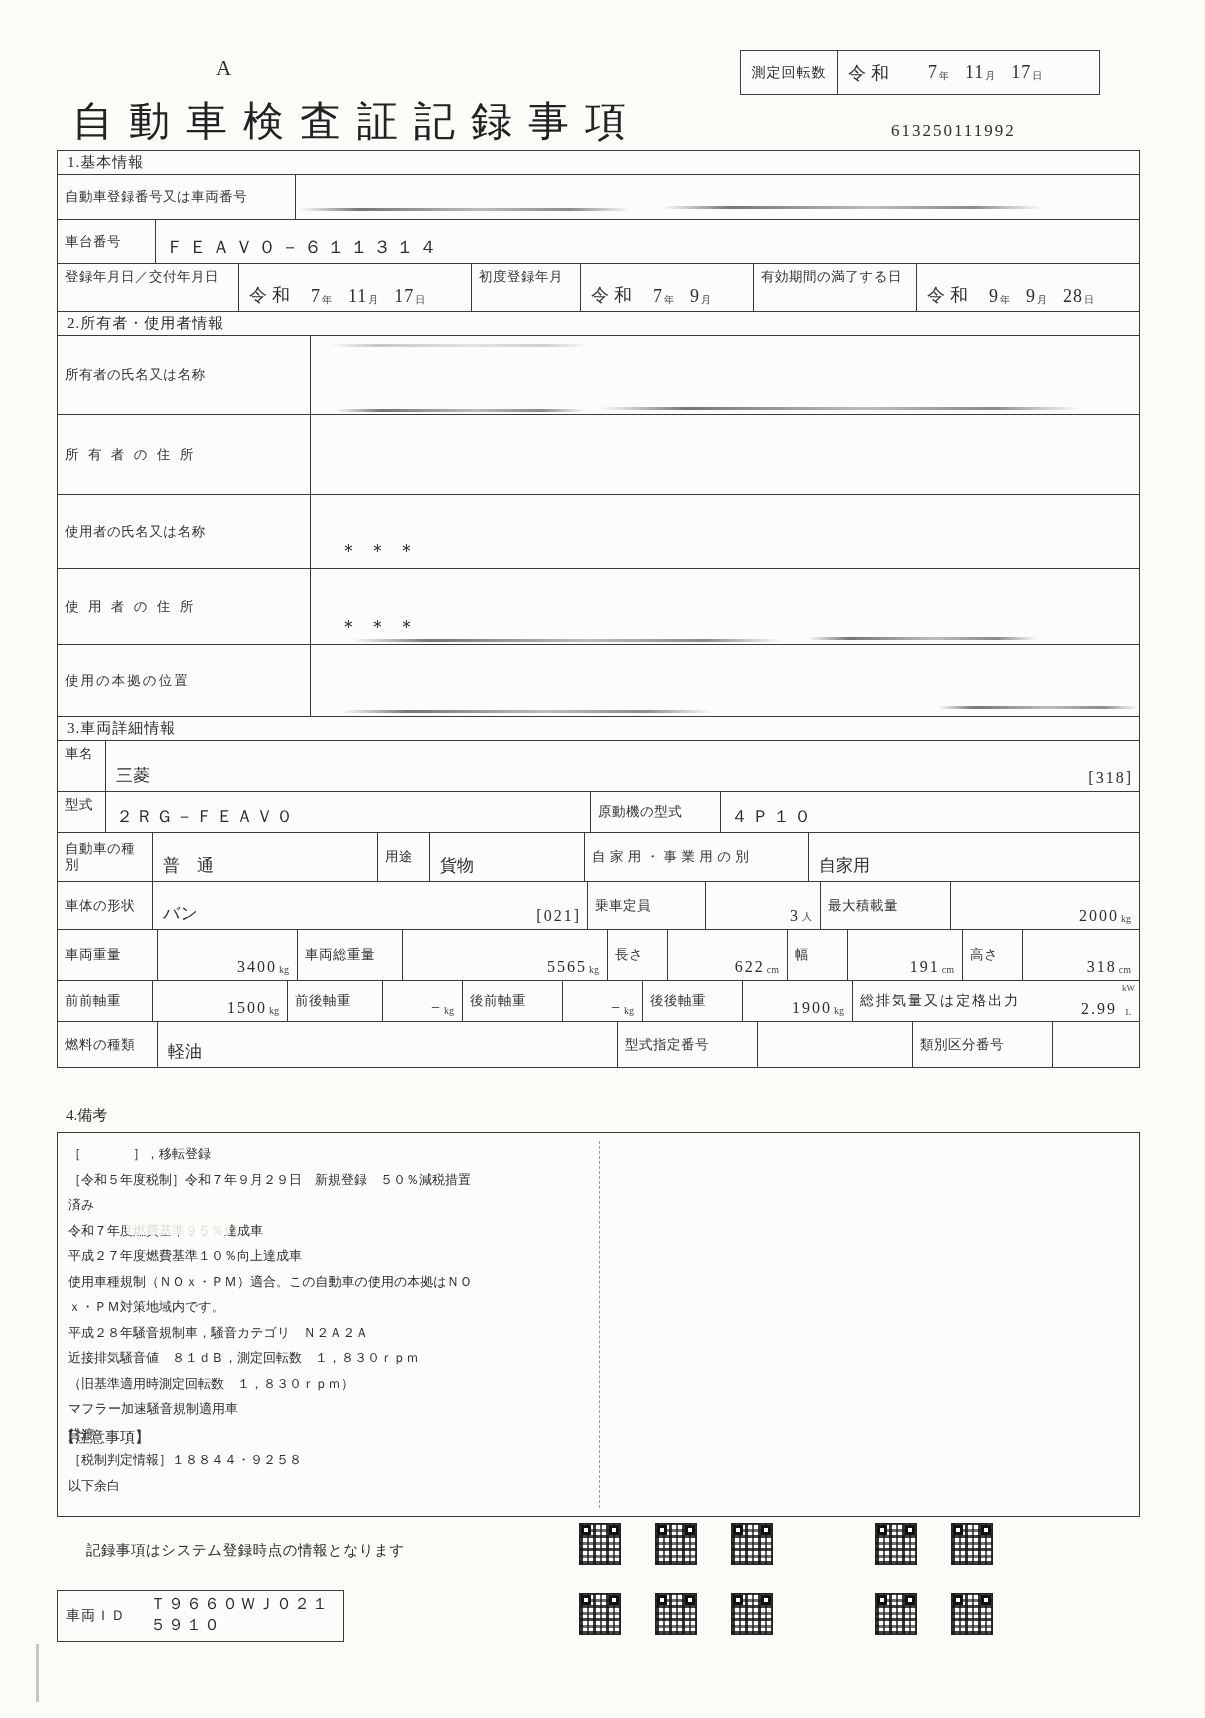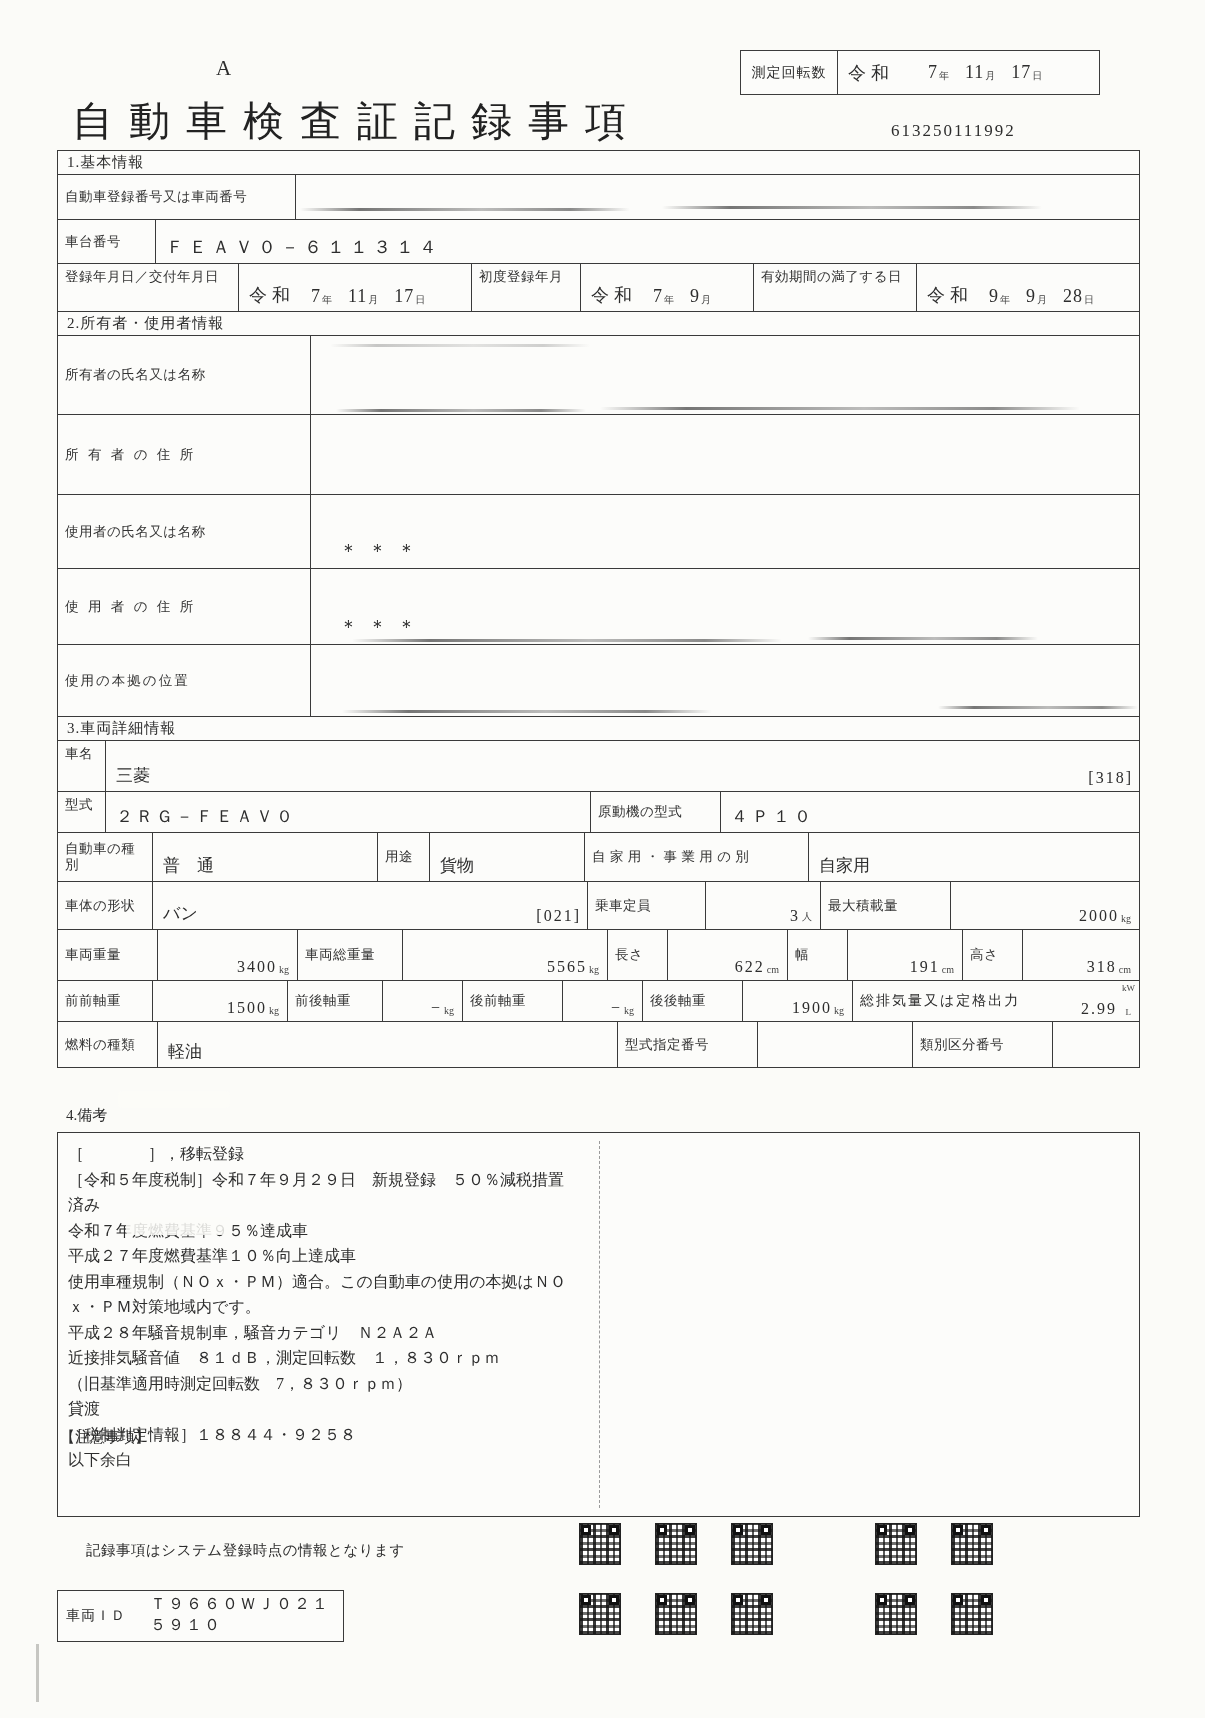--- a/index.html
+++ b/index.html
@@ -34,21 +34,21 @@
   .chassis{font-size:18px;letter-spacing:5px;}
   .code{font-size:16px;letter-spacing:2px;}
   
   .dispcell{position:relative;}
   .dispcell .dlab{position:absolute;left:7px;top:50%;transform:translateY(-50%);font-size:14px;letter-spacing:2px;}
   .dispcell .dval{position:absolute;right:22px;bottom:3px;font-size:16px;letter-spacing:2px;}
   .dispcell .ukw{position:absolute;right:4px;top:2px;font-size:9px;color:#444;}
   .dispcell .ul{position:absolute;right:8px;bottom:4px;font-size:9px;color:#444;}
   
   .remarks{position:relative;box-sizing:border-box;border:1.6px solid #3a3a3a;border-top:1.6px solid #3a3a3a;
-           height:385px;padding:8px 10px;font-size:16px;line-height:25.5px;background:#fcfcfa;}
+           height:385px;padding:8px 10px;font-size:13px;line-height:25.5px;background:#fcfcfa;}
   .remarks::after{content:'';position:absolute;left:541px;top:8px;bottom:8px;border-left:1.5px dashed #9a9a9a;}
   .rline{white-space:pre;}
   
   .notice-h{left:60px;top:1428px;font-size:15px;}
   .notice-t{left:86px;top:1541px;font-size:14.5px;letter-spacing:0.5px;}
   .vidbox{left:57px;top:1590px;width:287px;height:52px;border:1.7px solid #3a3a3a;display:flex;box-sizing:border-box;background:#fcfcfa;}
   .vidbox .vlab{width:84px;font-size:14px;display:flex;align-items:center;padding-left:8px;letter-spacing:1px;}
   .vidbox .vval{flex:1;display:flex;align-items:flex-end;padding:0 4px 5px 0;font-size:16px;letter-spacing:2px;}
   
   .qr{position:absolute;width:40px;height:40px;
@@ -292,21 +292,22 @@
     <div class="remarks">
       <div class="rline">［　　　　］，移転登録</div>
       <div class="rline">［令和５年度税制］令和７年９月２９日　新規登録　５０％減税措置</div>
       <div class="rline">済み</div>
       <div class="rline">令和７年度燃費基準９５％達成車</div>
       <div class="rline">平成２７年度燃費基準１０％向上達成車</div>
       <div class="rline">使用車種規制（ＮＯｘ・ＰＭ）適合。この自動車の使用の本拠はＮＯ</div>
       <div class="rline">ｘ・ＰＭ対策地域内です。</div>
       <div class="rline">平成２８年騒音規制車，騒音カテゴリ　Ｎ２Ａ２Ａ</div>
       <div class="rline">近接排気騒音値　８１ｄＢ，測定回転数　１，８３０ｒｐｍ</div>
-      <div class="rline">（旧基準適用時測定回転数　7，８３０ｒｐｍ）</div>
+      <div class="rline">（旧基準適用時測定回転数　１，８３０ｒｐｍ）</div>
+      <div class="rline">マフラー加速騒音規制適用車</div>
       <div class="rline">貸渡</div>
       <div class="rline">［税制判定情報］１８８４４・９２５８</div>
       <div class="rline">以下余白</div>
     </div>
   </div>
 
   <div class="abs notice-h">【注意事項】</div>
   <div class="abs notice-t">記録事項はシステム登録時点の情報となります</div>
 
   <div class="abs vidbox">

